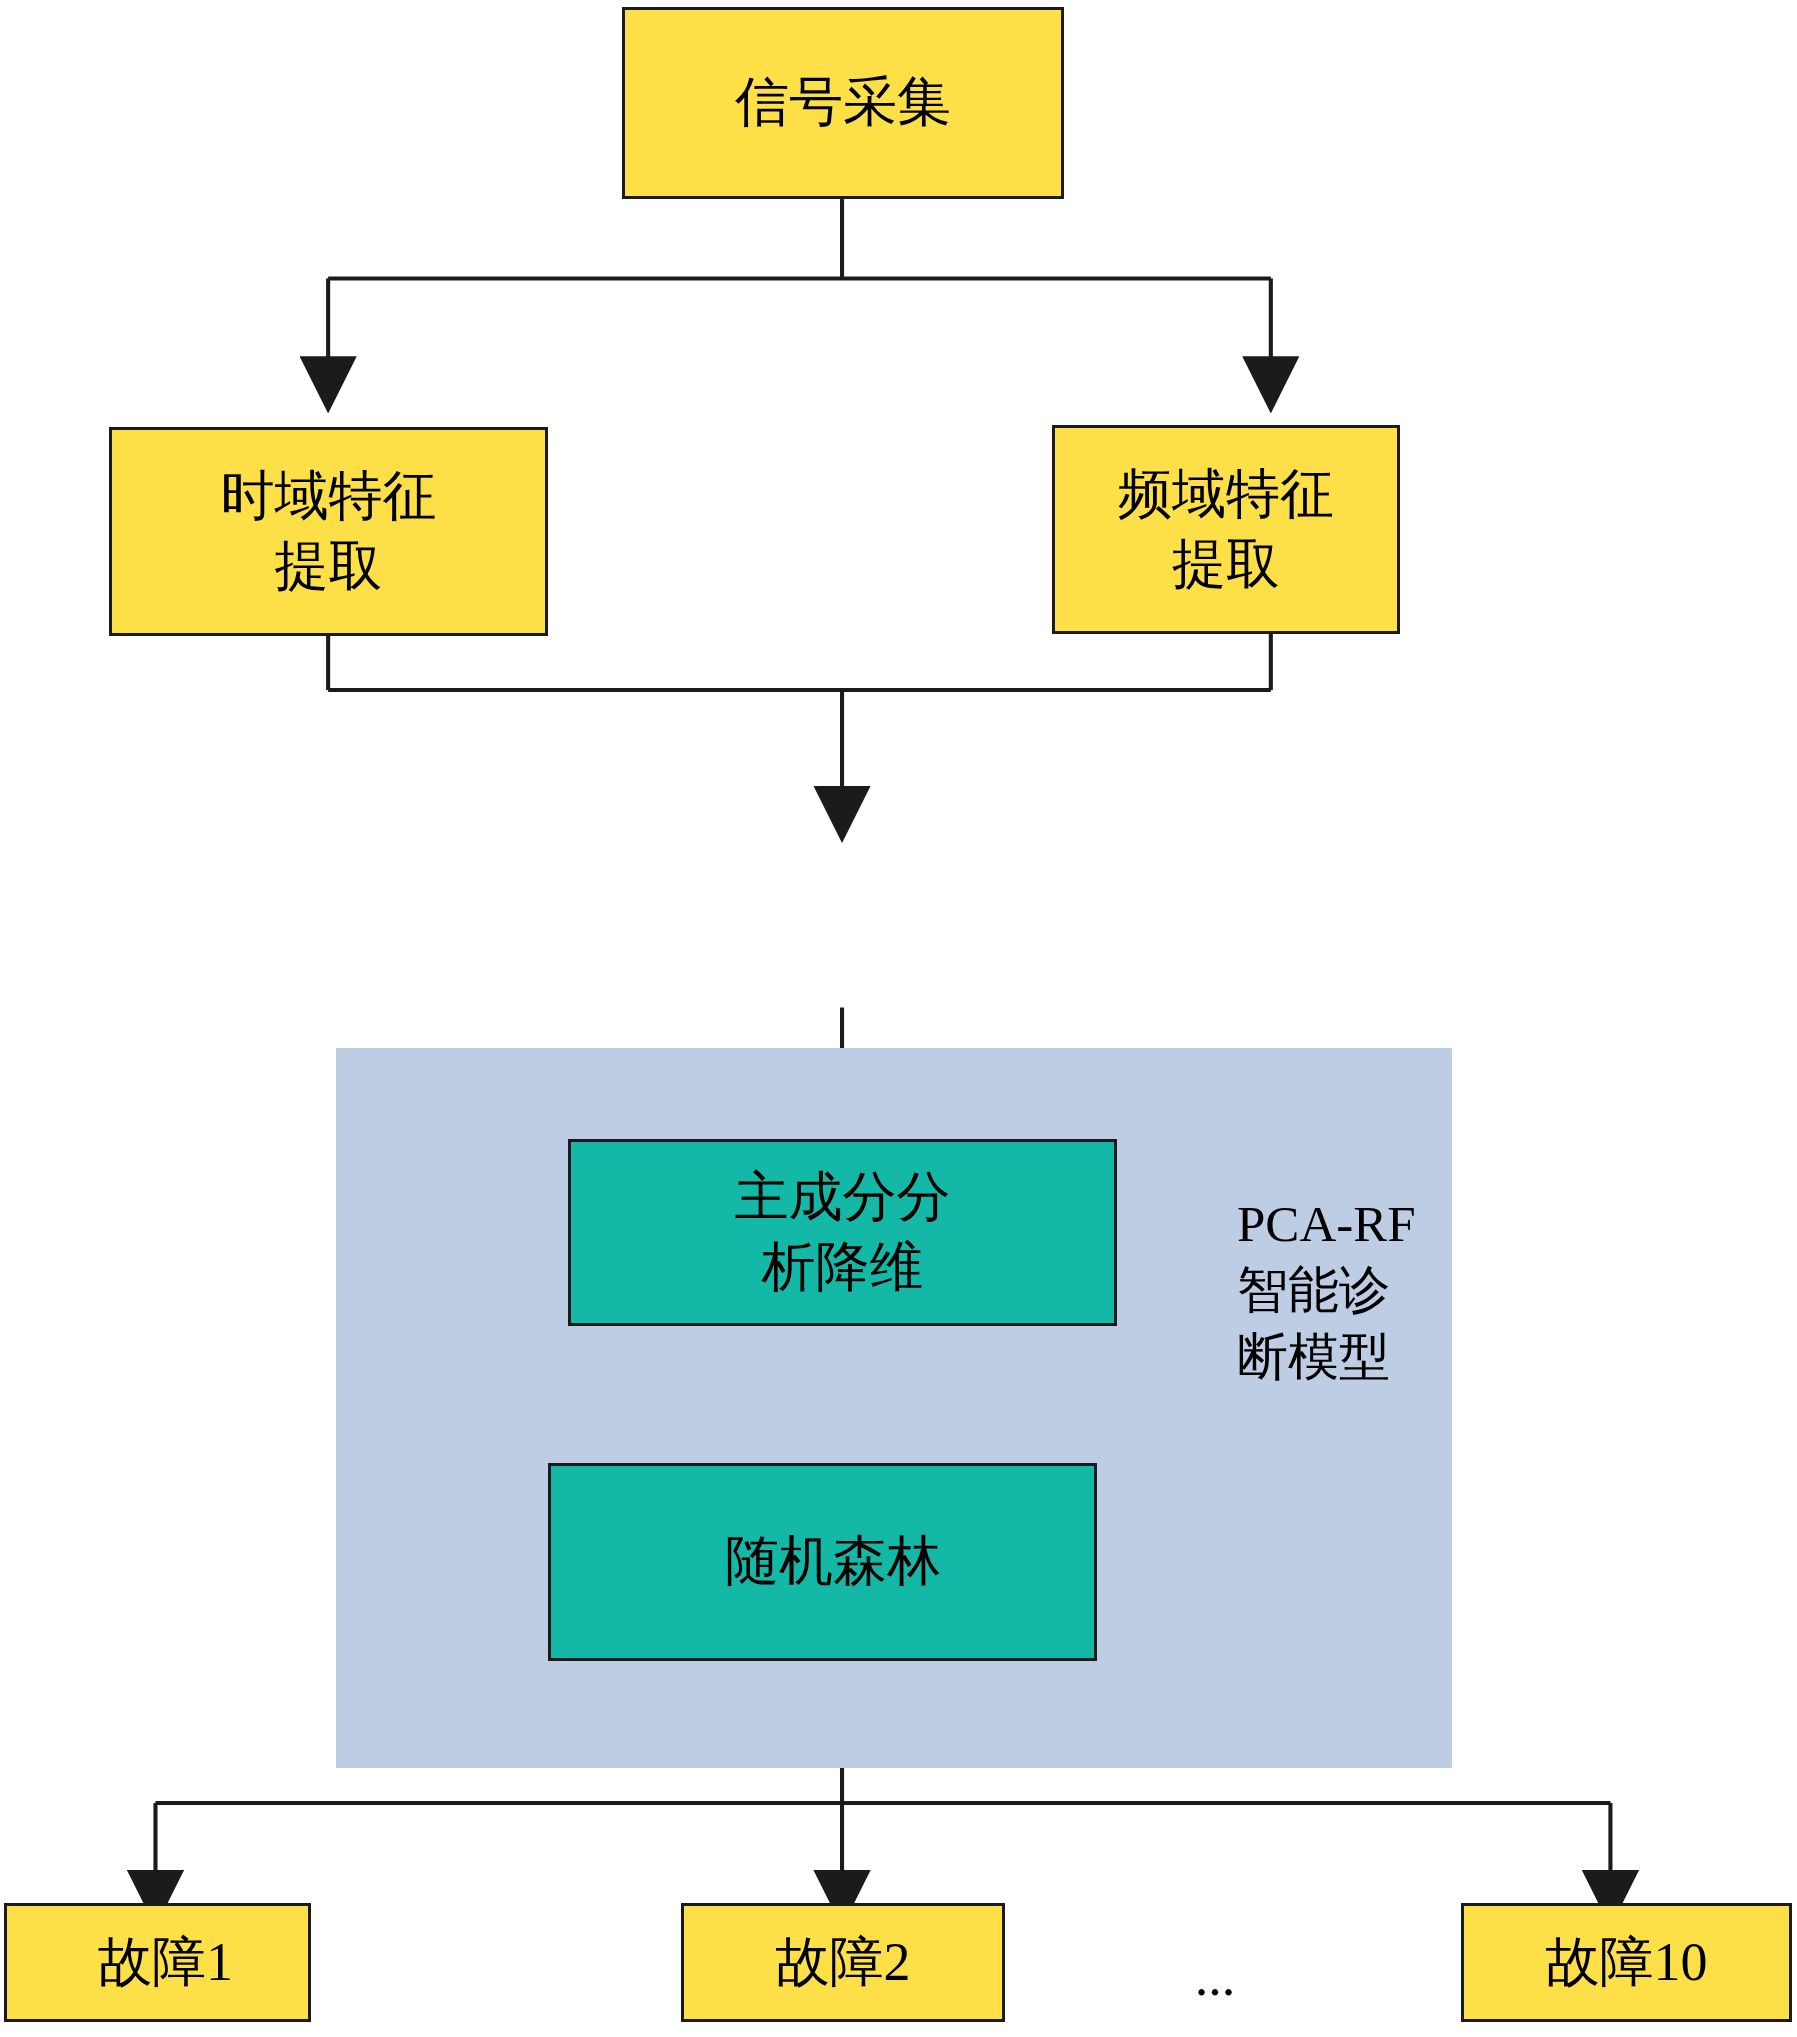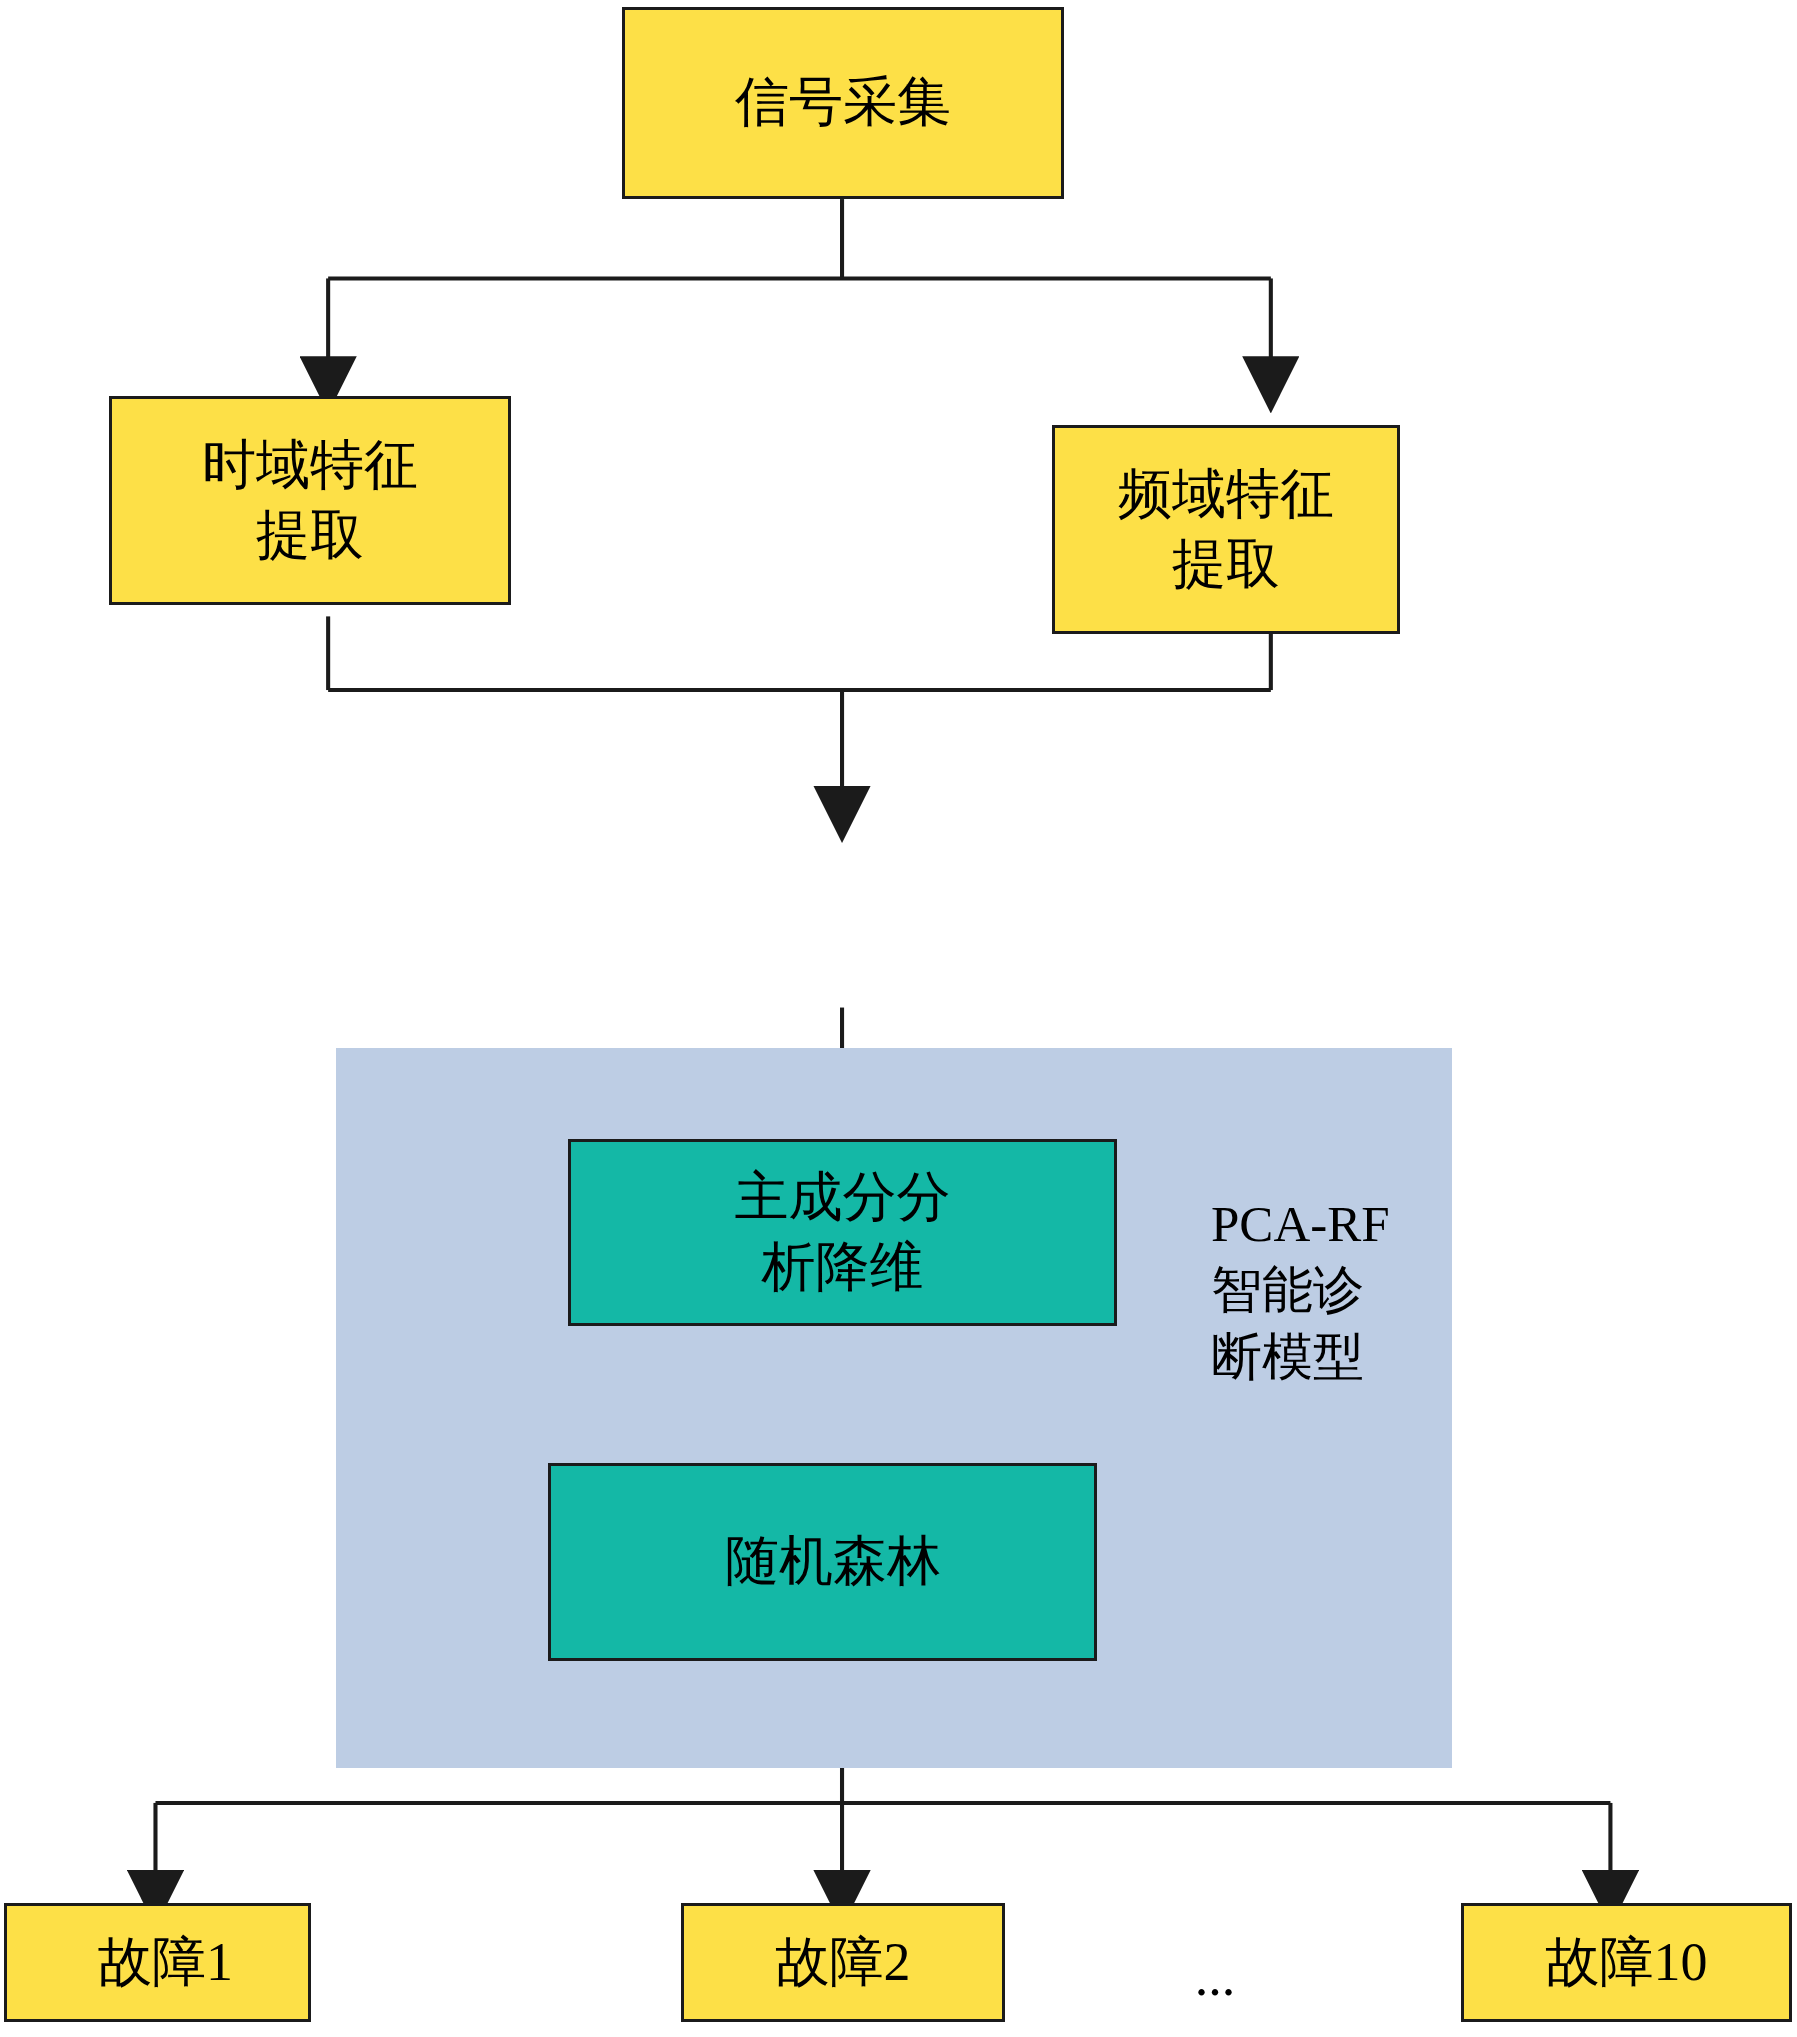--- a/index.html
+++ b/index.html
@@ -89,27 +89,27 @@
     <path d="M1029,1620 L1029,1775" stroke="#1b1b1b" stroke-width="5" fill="none" marker-end="url(#arrow)"></path>
 
     <path d="M1029,2030 L1029,2203" stroke="#1b1b1b" stroke-width="5" fill="none"></path>
     <path d="M190,2203 L1968,2203" stroke="#1b1b1b" stroke-width="5" fill="none"></path>
     <path d="M190,2203 L190,2310" stroke="#1b1b1b" stroke-width="5" fill="none" marker-end="url(#arrow)"></path>
     <path d="M1029,2203 L1029,2310" stroke="#1b1b1b" stroke-width="5" fill="none" marker-end="url(#arrow)"></path>
     <path d="M1968,2203 L1968,2310" stroke="#1b1b1b" stroke-width="5" fill="none" marker-end="url(#arrow)"></path>
   </svg>
 
   <div class="group-box" style="left:336px; top:1048px; width:1116px; height:720px;"></div>
-  <div class="group-label f-lg" style="left:1211px; top:1191px; width:245px;">PCA-RF
+  <div class="group-label f-lg" style="left:1237px; top:1191px; width:245px;">PCA-RF
 智能诊
 断模型</div>
 
   <div class="node f-xl" style="left:622px; top:6.5px; width:442px; height:192px;">信号采集</div>
 
-  <div class="node f-xl" style="left:109px; top:396px; width:402px; height:209px;">时域特征
+  <div class="node f-xl" style="left:109px; top:427px; width:439px; height:209px;">时域特征
 提取</div>
 
   <div class="node f-xl" style="left:1052px; top:425px; width:348px; height:209px;">频域特征
 提取</div>
 
 
   <div class="node inner f-xl" style="left:568px; top:1139px; width:549px; height:187px;">主成分分
 析降维</div>
 
   <div class="node inner f-xl" style="left:548px; top:1463px; width:549px; height:198px;padding-left:21px;">随机森林</div>

